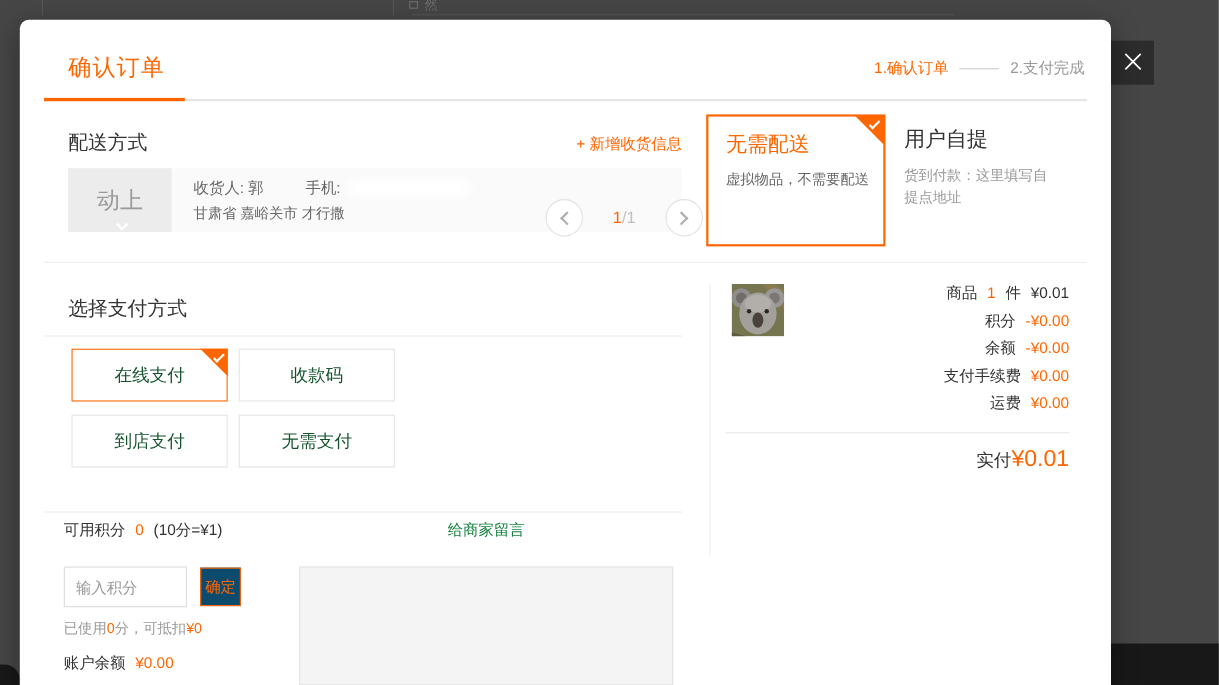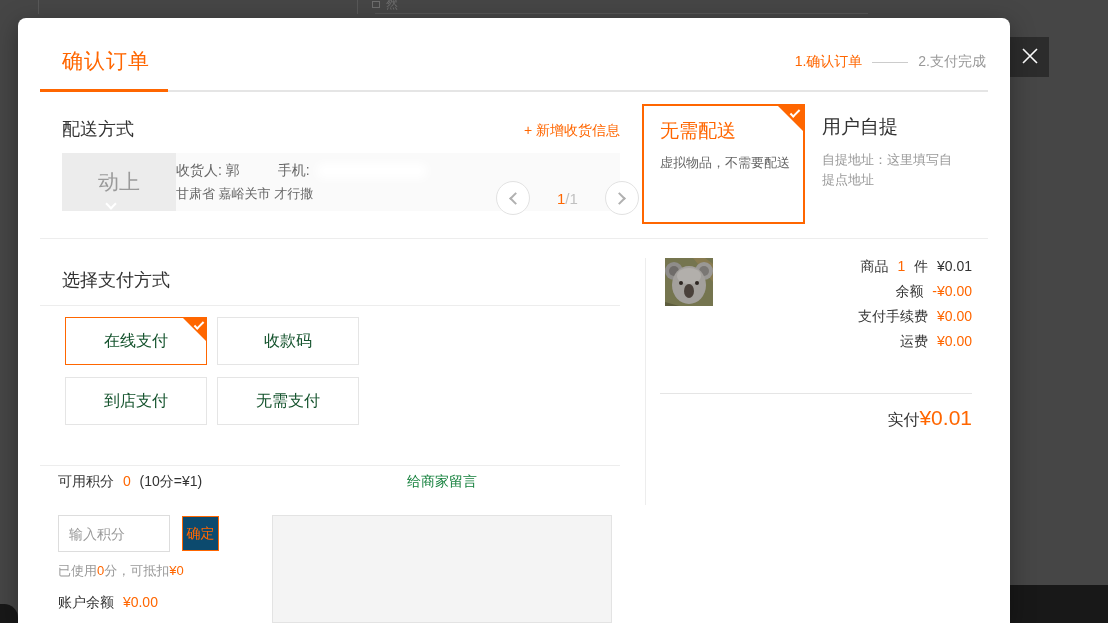--- a/index.html
+++ b/index.html
@@ -38,21 +38,21 @@
   .header-line { position:absolute; left:22px; top:72px; width:948px; height:2px; background:#e5e5e5; }
   .header-line-accent { position:absolute; left:22px; top:71px; width:128px; height:3px; background:#ff6600; }
 
   .section-heading { position:absolute; font-size:18px; color:#333; }
   .divider { position:absolute; height:1px; background:#ededed; }
 
   
   .add-link { position:absolute; left:44px; top:104px; width:558px; text-align:right;
     font-size:14px; color:#ff6600; cursor:pointer; text-decoration:none; display:block; }
   .addr-card { position:absolute; left:44px; top:135px; width:558px; height:58px; background:#fafafa; cursor:pointer; }
-  .addr-tag { position:absolute; left:0; top:0; width:114px; height:58px; background:#ececec;
+  .addr-tag { position:absolute; left:0; top:0; width:94px; height:58px; background:#ececec;
     display:flex; align-items:center; justify-content:center; font-size:21px; color:#9a9a9a; }
   .addr-tag-chev { position:absolute; left:45px; bottom:3px; width:8px; height:8px;
     border-left:2px solid #fff; border-bottom:2px solid #fff; transform:rotate(-45deg); }
   .addr-line1 { position:absolute; left:114px; top:9px; display:flex; align-items:center; font-size:14px; color:#666; }
   .addr-recipient { margin-right:38px; }
   .phone-blur { display:inline-block; width:112px; height:16px; margin-left:6px;
     background:#fff; filter:blur(5px); border-radius:8px; }
   .addr-line2 { position:absolute; left:114px; top:32px; font-size:13px; color:#666; }
   .pager { position:absolute; left:434px; top:28px; display:flex; align-items:center; gap:27px; }
   .pager-btn { width:34px; height:34px; border-radius:50%; border:1px solid #e2e2e2; background:#fff;
@@ -170,21 +170,21 @@
   </div>
 
   <div class="opt-card selected">
     <div class="opt-title-sel">无需配送</div>
     <div class="opt-desc-sel">虚拟物品，不需要配送</div>
     <span class="corner-flag"></span>
     <span class="corner-check" style="top:4px;"></span>
   </div>
   <div class="opt-card plain">
     <div class="opt-title-plain">用户自提</div>
-    <div class="opt-desc-plain">自提地址：这里填写自提点地址</div>
+    <div class="opt-desc-plain">货到付款：这里填写自提点地址</div>
   </div>
 
   <div class="divider" style="left:22px; top:220px; width:948px;"></div>
 
   <div class="section-heading" style="left:44px; top:250px;">选择支付方式</div>
   <div class="divider" style="left:22px; top:287px; width:580px;"></div>
 
   <button class="pay-btn selected" style="left:47px; top:299px;">
     <span>在线支付</span>
     <span class="corner-flag corner-flag-sm"></span>
@@ -241,20 +241,24 @@
   </div>
 
   <div class="price-rows">
     <div class="price-row">
       <span>商品</span>
       <span class="accent sp">1</span>
       <span class="sp">件</span>
       <span class="sp">¥0.01</span>
     </div>
     <div class="price-row">
+      <span>积分</span>
+      <span class="accent sp">-¥0.00</span>
+    </div>
+    <div class="price-row">
       <span>余额</span>
       <span class="accent sp">-¥0.00</span>
     </div>
     <div class="price-row">
       <span>支付手续费</span>
       <span class="accent sp">¥0.00</span>
     </div>
     <div class="price-row">
       <span>运费</span>
       <span class="accent sp">¥0.00</span>

